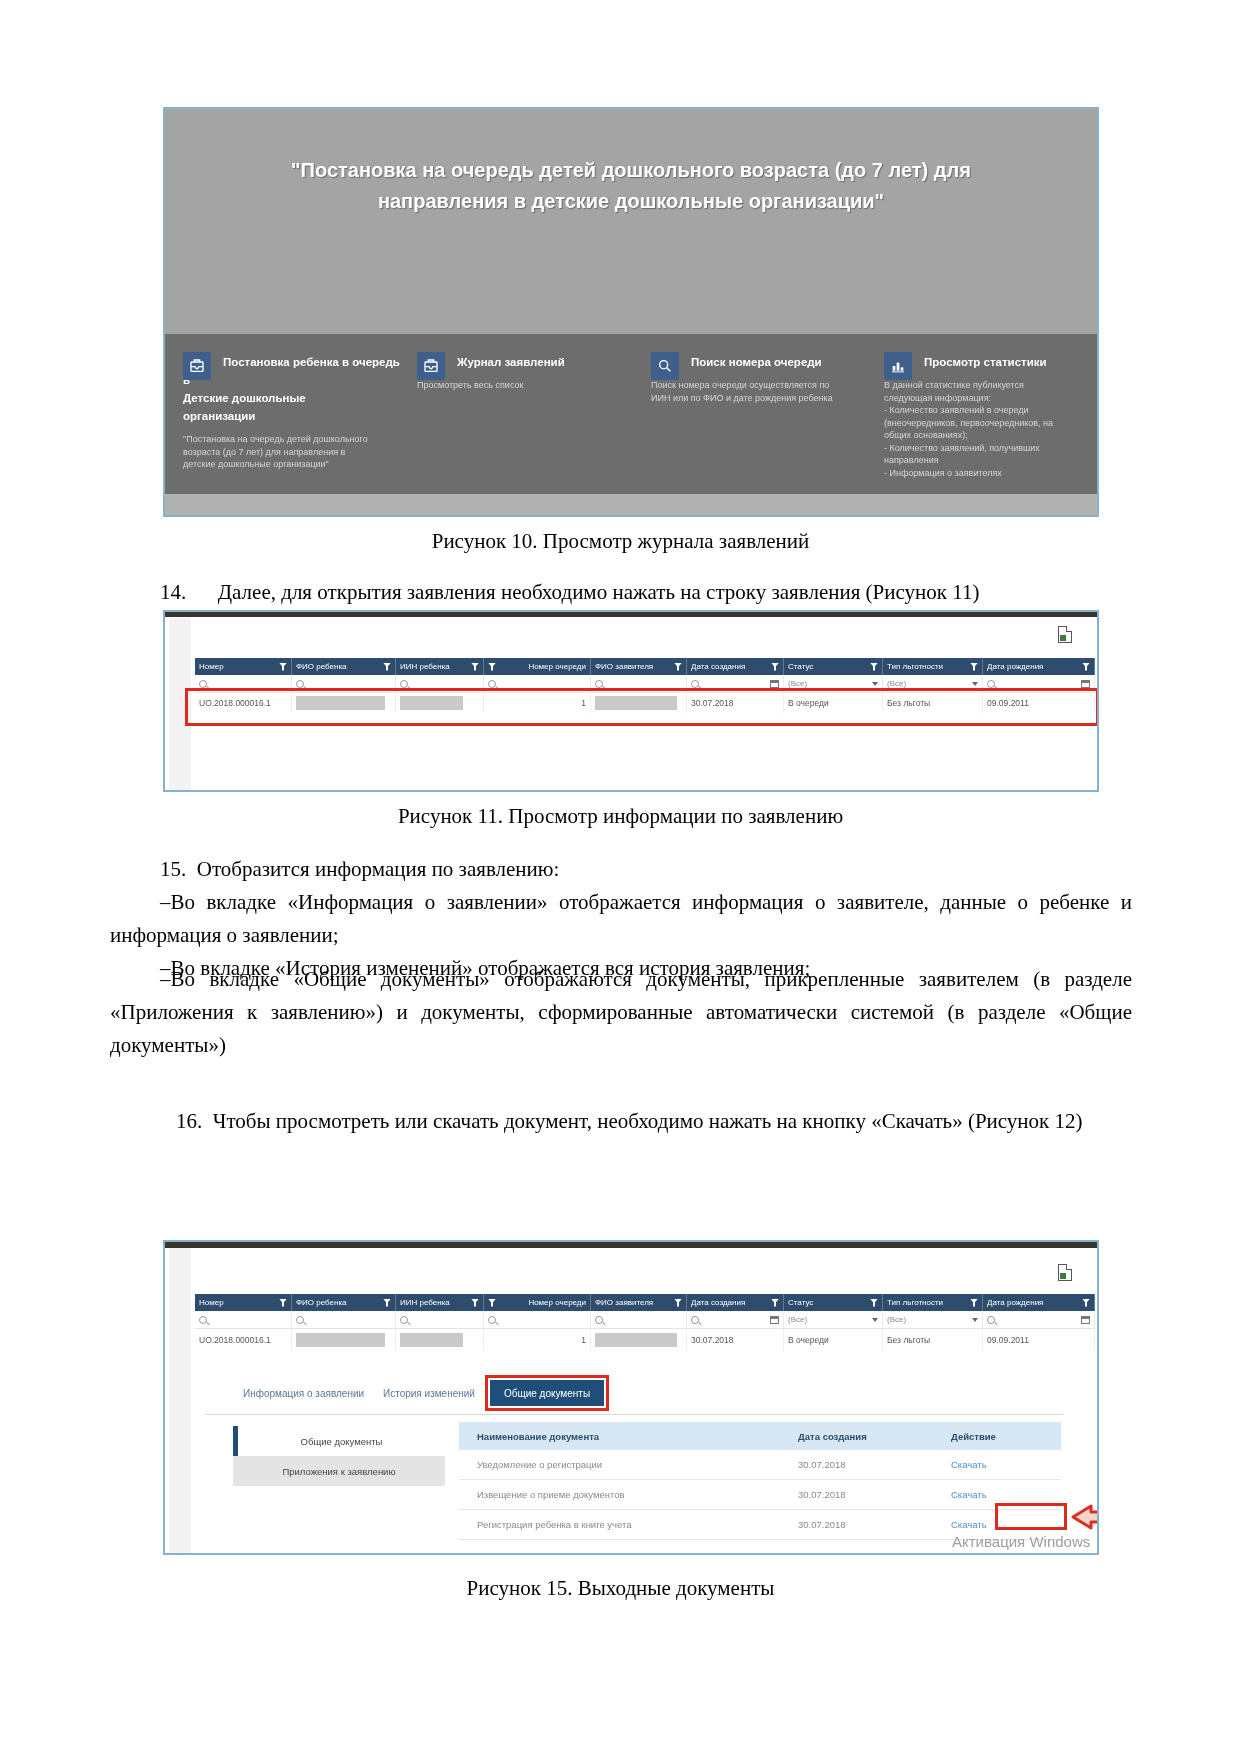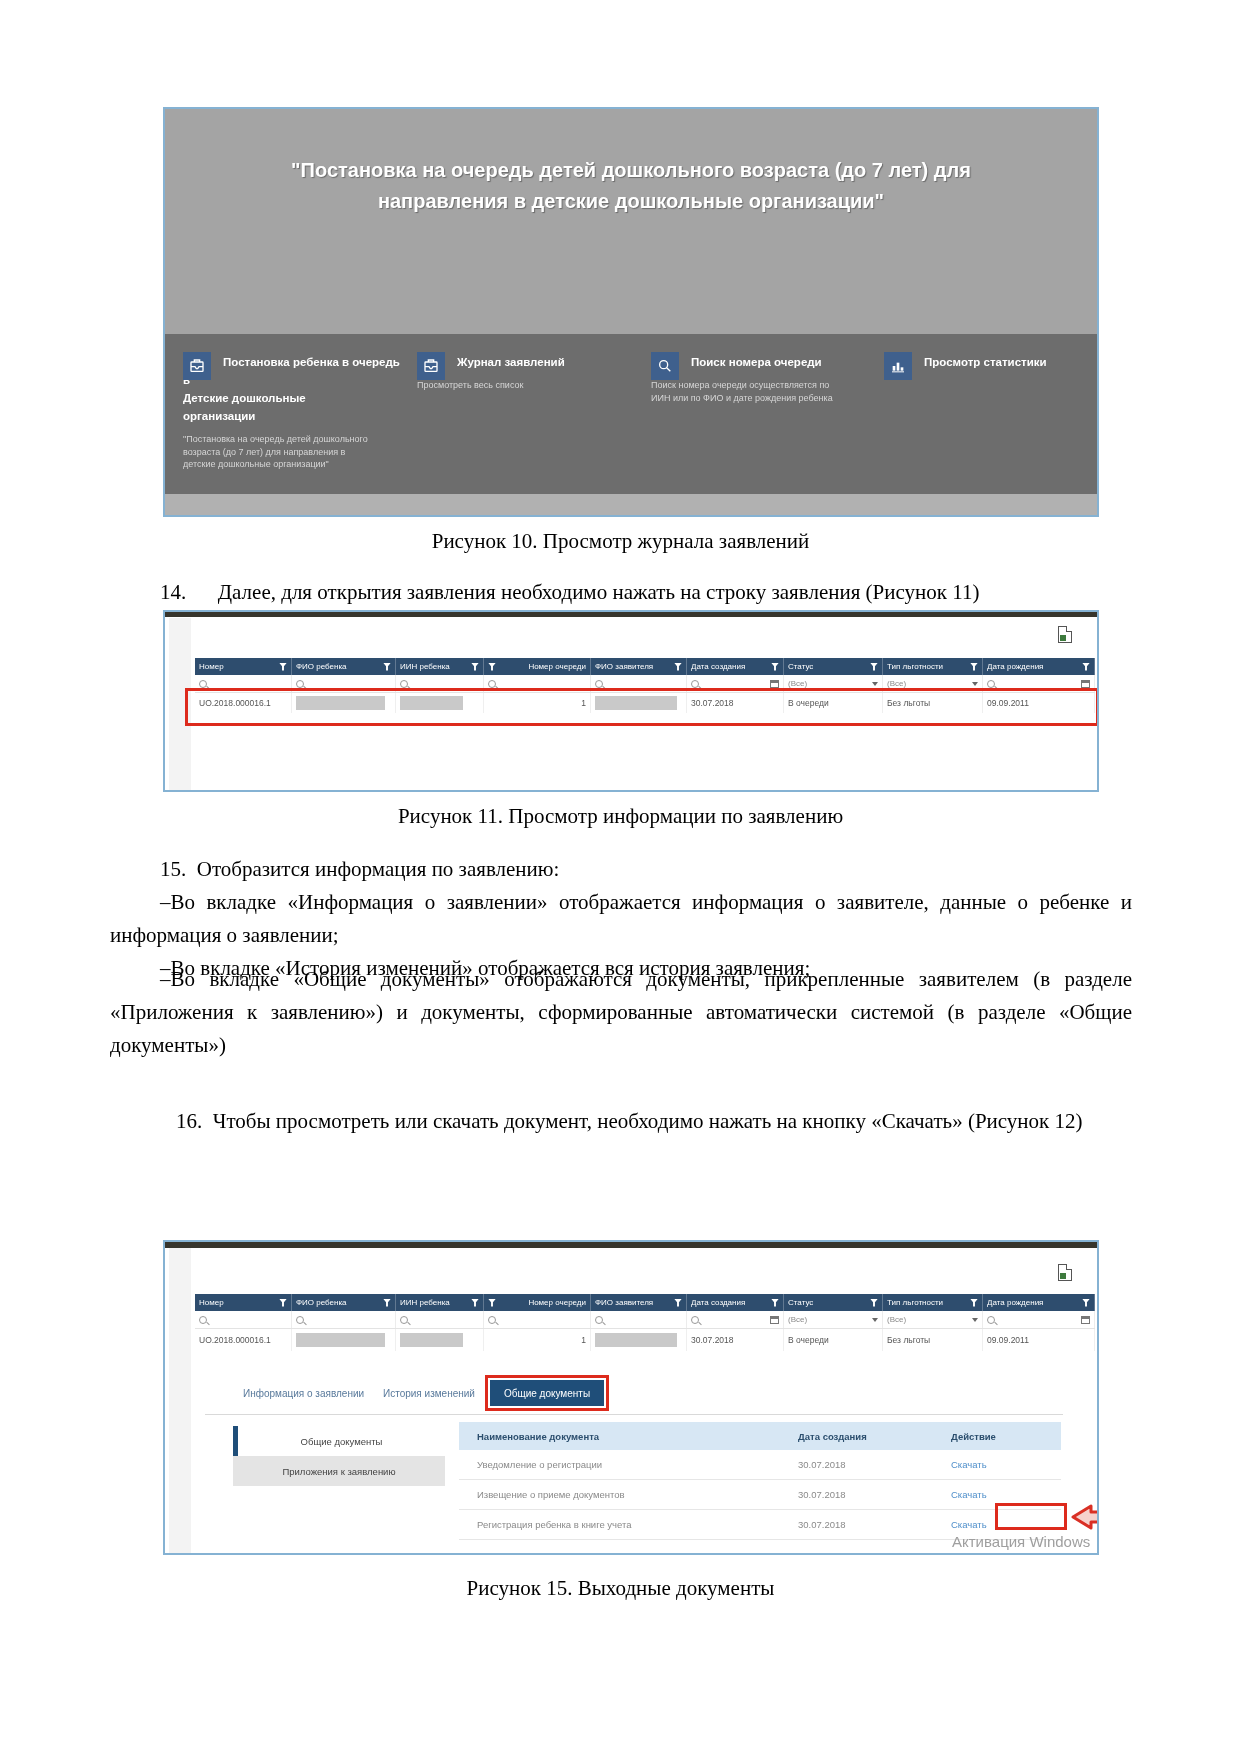--- a/index.html
+++ b/index.html
@@ -148,20 +148,28 @@
       <span class="tile">
         <svg width="16" height="16" viewBox="0 0 24 24" fill="#fff">
           <rect x="4" y="12" width="4" height="7"></rect>
             <rect x="10" y="7" width="4" height="12"></rect>
             <rect x="16" y="14" width="4" height="5"></rect>
             <rect x="3" y="20" width="18" height="1.5"></rect>
         </svg>
       </span>
       <span class="mi-text">
         <span class="mi-title">Просмотр статистики</span>
+        <span class="mi-desc" style="display:block">В данной статистике публикуется
+следующая информация:
+- Количество заявлений в очереди
+(внеочередников, первоочередников, на
+общих основаниях);
+- Количество заявлений, получивших
+направления
+- Информация о заявителях</span>
       </span>
     </div>
 
   </div>
   <div class="lightband"></div>
 </div>
 
 <div class="caption" style="top:528px">Рисунок 10. Просмотр журнала заявлений</div>
 
 <p class="para" style="top:576px;margin:0">14.  Далее, для открытия заявления необходимо нажать на строку заявления (Рисунок 11)</p>

